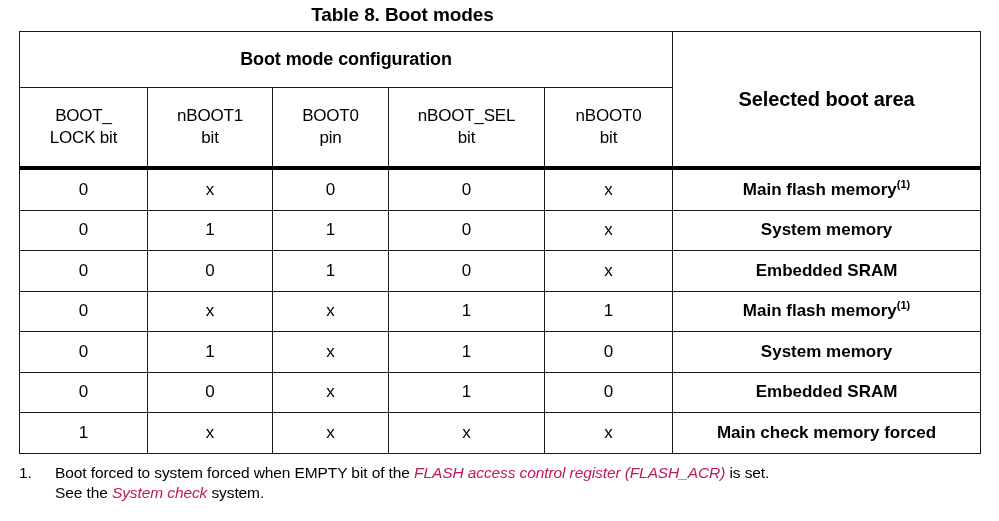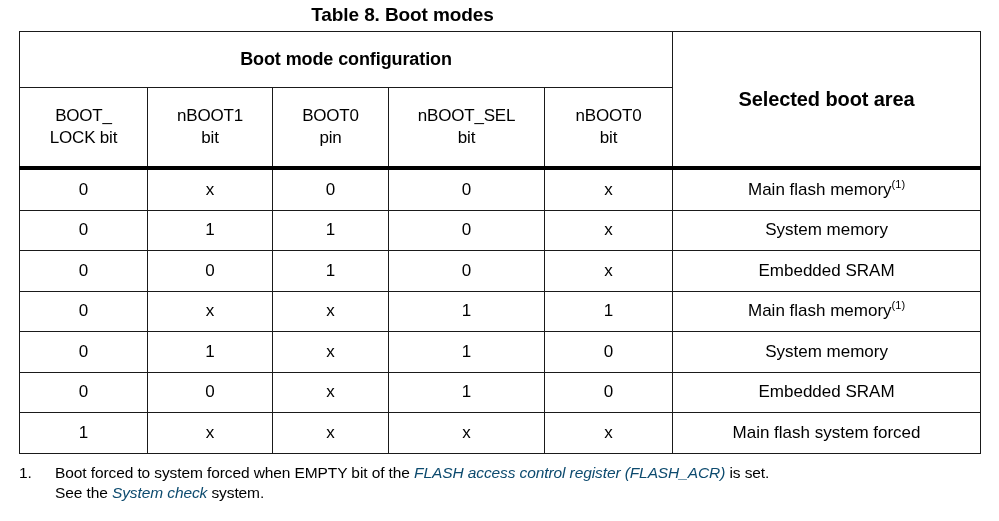--- a/index.html
+++ b/index.html
@@ -94,21 +94,21 @@
 
   td.data-cell {
     font-size: 17px;
     font-weight: normal;
     height: 39.5px;
     letter-spacing: 0px;
   }
 
   td.area-cell {
     font-size: 17px;
-    font-weight: normal;
+    font-weight: bold;
     height: 39.5px;
   }
 
   sup.fn {
     font-size: 11px;
     vertical-align: super;
     line-height: 0;
   }
 
   
@@ -131,21 +131,21 @@
     line-height: 20px;
   }
   .footnote-text {
     flex: 1 1 auto;
     max-width: 885px;
     font-size: 15.5px;
     line-height: 20px;
     text-align: left;
   }
   .link {
-    color: #0c4a6e;
+    color: #be185d;
     font-style: italic;
   }
 </style>
 </head>
 <body>
 
 <div class="page">
 
   <div class="table-title">Table 8. Boot modes</div>
 
@@ -235,21 +235,21 @@
           <td class="data-cell">1</td>
           <td class="data-cell">0</td>
           <td class="area-cell"><span>Embedded SRAM</span><sup class="fn"></sup></td>
         </tr>
         <tr>
           <td class="data-cell">1</td>
           <td class="data-cell">x</td>
           <td class="data-cell">x</td>
           <td class="data-cell">x</td>
           <td class="data-cell">x</td>
-          <td class="area-cell"><span>Main flash system forced</span><sup class="fn"></sup></td>
+          <td class="area-cell"><span>Main check memory forced</span><sup class="fn"></sup></td>
         </tr>
       </tbody>
     </table>
   </div>
 
   <div class="footnote">
     <div class="footnote-row">
       <span class="footnote-num">1.</span>
       <span class="footnote-text"><span>Boot forced to system forced when EMPTY bit of the </span><a class="link">FLASH access control register (FLASH_ACR)</a><span> is set. See the </span><a class="link">System check</a><span> system.</span></span>
     </div>

